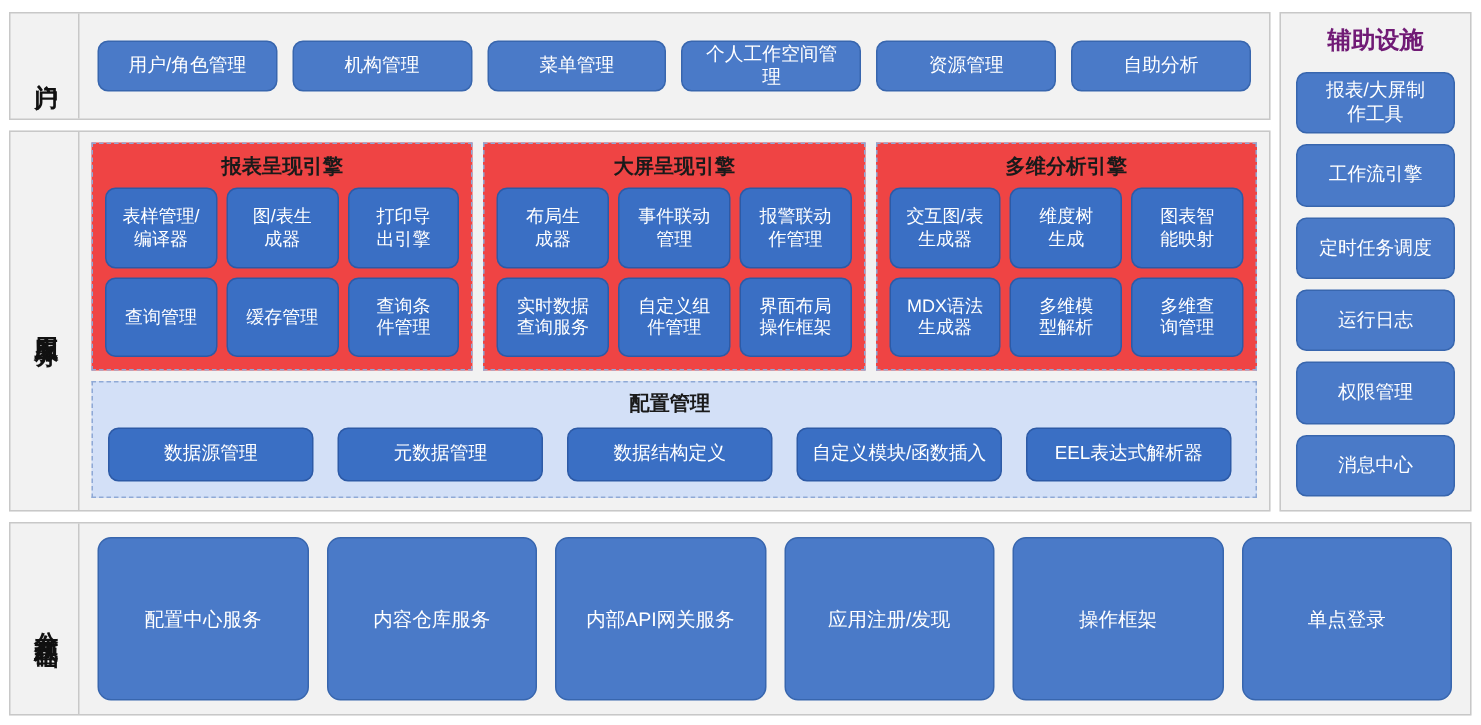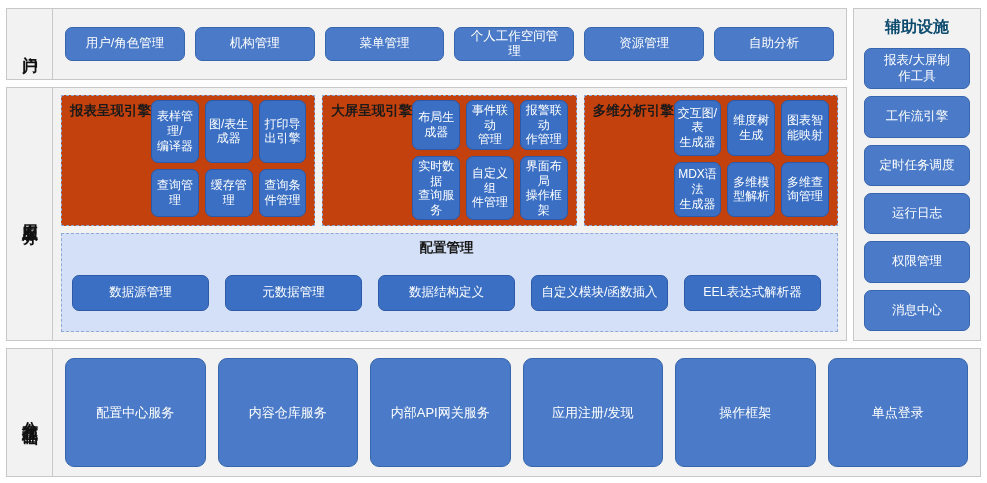--- a/index.html
+++ b/index.html
@@ -116,24 +116,25 @@
     gap: 7px;
   }
   .engines {
     display: flex;
     flex-direction: row;
     gap: 7px;
     flex: 1 1 auto;
     min-height: 0;
   }
   .panel {
-    background: #c2410c;
+    background: #ef4444;
     border: 1px dashed #8fa9d6;
     box-sizing: border-box;
     display: flex;
+    flex-direction: column;
     flex: 1 1 0;
     min-width: 0;
     padding: 4px 8px 8px 8px;
     justify-content: center;
   }
   .panel-title {
     text-align: center;
     font-size: 13.5px;
     font-weight: bold;
     color: #1a1a1a;
@@ -153,21 +154,21 @@
     font-size: 12px;
     padding: 2px 3px;
   }
 
   
   .config-panel {
     background: #d3e0f7;
     border: 1px dashed #8fa9d6;
     box-sizing: border-box;
     flex: 0 0 auto;
-    height: 99px;
+    height: 78px;
     padding: 3px 16px 8px 10px;
     display: flex;
     flex-direction: column;
   }
   .config-row {
     display: flex;
     flex-direction: row;
     gap: 16px;
     align-items: center;
     justify-content: center;
@@ -192,21 +193,21 @@
     display: flex;
     flex-direction: column;
     align-items: stretch;
     padding: 8px 10px 9px 10px;
     gap: 7px;
   }
   .aux-title {
     text-align: center;
     font-weight: bold;
     font-size: 16px;
-    color: #0c4a6e;
+    color: #701a75;
     flex: 0 0 auto;
     padding-bottom: 3px;
   }
   .aux .btn {
     flex: 1 1 0;
     min-height: 30px;
     font-size: 12.5px;
   }
 
   

